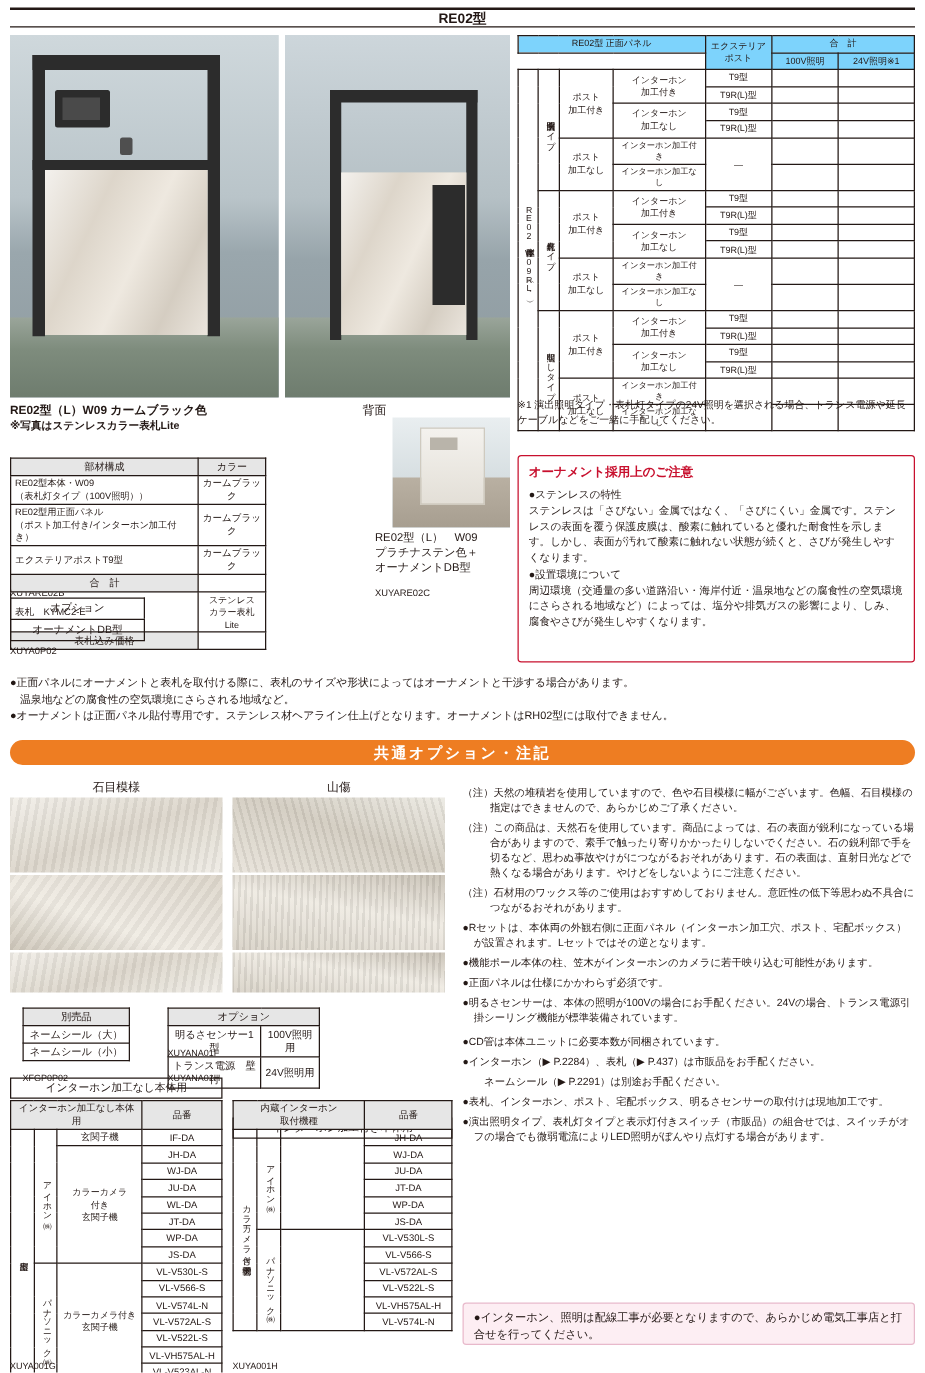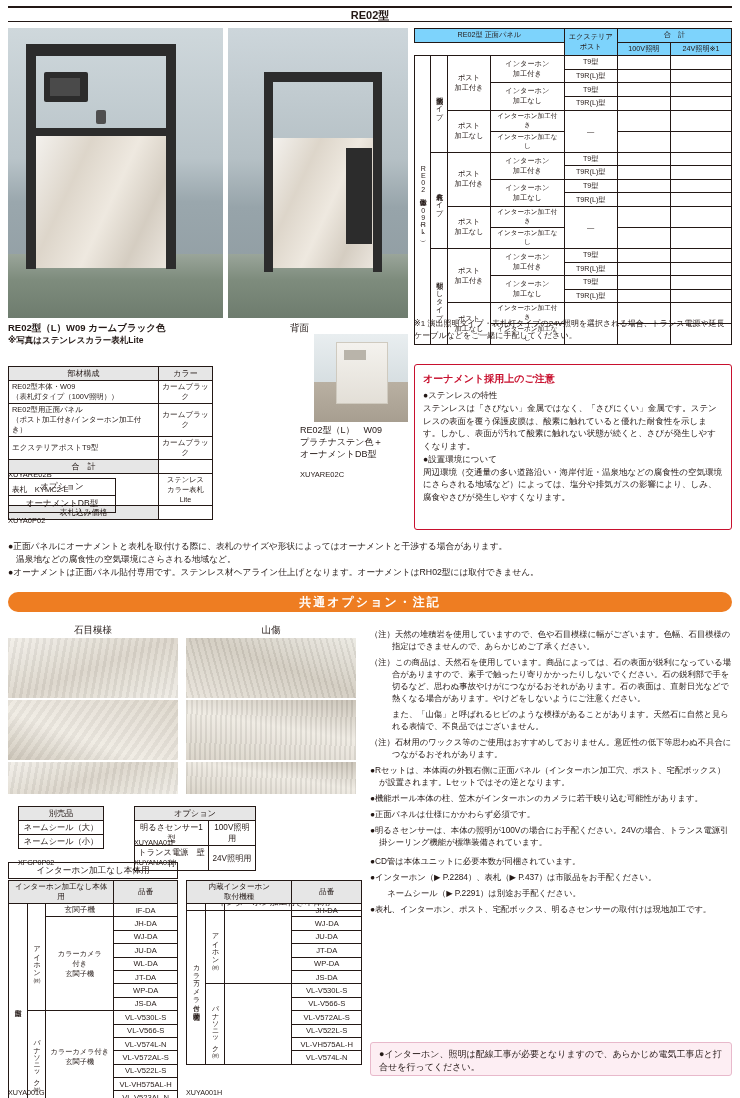--- a/index.html
+++ b/index.html
@@ -404,30 +404,30 @@
   <div class="tex a" style="left:8px;top:638px;"></div>
   <div class="tex c" style="left:8px;top:700px;"></div>
   <div class="tex b" style="left:186px;top:638px;"></div>
   <div class="tex d" style="left:186px;top:700px;"></div>
   <div class="tex a" style="left:8px;top:762px;height:32px;"></div>
   <div class="tex d" style="left:186px;top:762px;height:32px;"></div>
 
   <div class="rnotes">
     <p>（注）天然の堆積岩を使用していますので、色や石目模様に幅がございます。色幅、石目模様の指定はできませんので、あらかじめご了承ください。</p>
     <p>（注）この商品は、天然石を使用しています。商品によっては、石の表面が鋭利になっている場合がありますので、素手で触ったり寄りかかったりしないでください。石の鋭利部で手を切るなど、思わぬ事故やけがにつながるおそれがあります。石の表面は、直射日光などで熱くなる場合があります。やけどをしないようにご注意ください。</p>
-    <p class="b" style="text-indent:0;padding-left:22px;">また、「山傷」と呼ばれるヒビのような模様があることがあります。天然石に自然と見られる表情で、不良品ではございません。</p>
     <p>（注）石材用のワックス等のご使用はおすすめしておりません。意匠性の低下等思わぬ不具合につながるおそれがあります。</p>
     <p class="b">●Rセットは、本体両の外観右側に正面パネル（インターホン加工穴、ポスト、宅配ボックス）が設置されます。Lセットではその逆となります。</p>
     <p class="b">●機能ポール本体の柱、笠木がインターホンのカメラに若干映り込む可能性があります。</p>
     <p class="b">●正面パネルは仕様にかかわらず必須です。</p>
     <p class="b">●明るさセンサーは、本体の照明が100Vの場合にお手配ください。24Vの場合、トランス電源引掛シーリング機能が標準装備されています。</p>
     <p class="b" style="margin-top:7px;">●CD管は本体ユニットに必要本数が同梱されています。</p>
     <p class="b">●インターホン（▶ P.2284）、表札（▶ P.437）は市販品をお手配ください。</p>
     <p class="b" style="text-indent:0;">　ネームシール（▶ P.2291）は別途お手配ください。</p>
     <p class="b">●表札、インターホン、ポスト、宅配ボックス、明るさセンサーの取付けは現地加工です。</p>
+    <p class="b">●演出照明タイプ、表札灯タイプと表示灯付きスイッチ（市販品）の組合せでは、スイッチがオフの場合でも微弱電流によりLED照明がぼんやり点灯する場合があります。</p>
   </div>
 
   <table class="tbl bl1">
     <tbody>
         <tr>
           <td class="hdr-gray">別売品</td>
         </tr>
     <tr>
           <td>ネームシール（大）</td>
         </tr>

